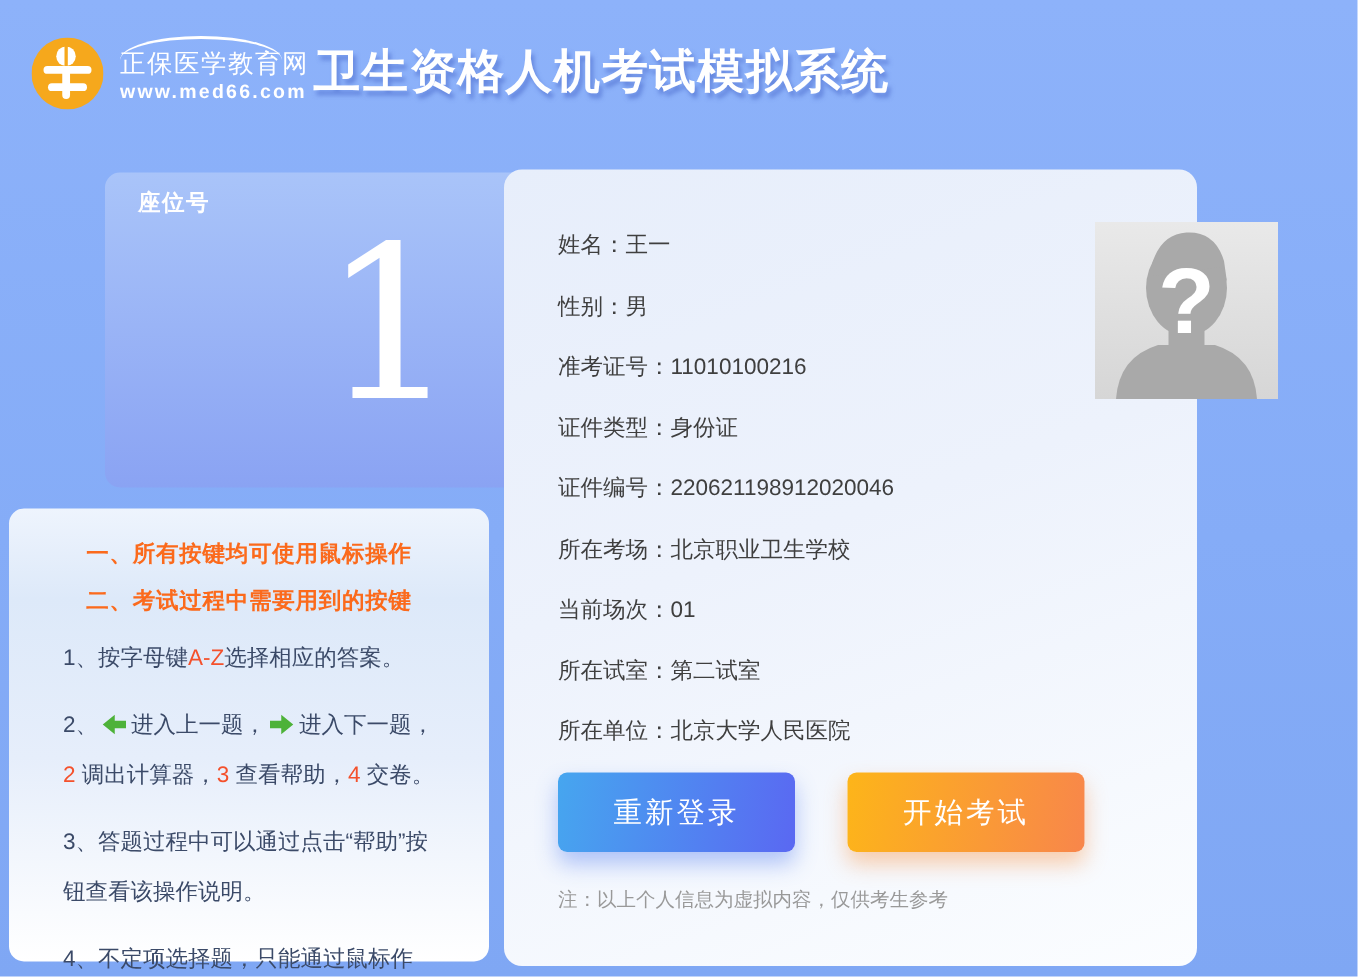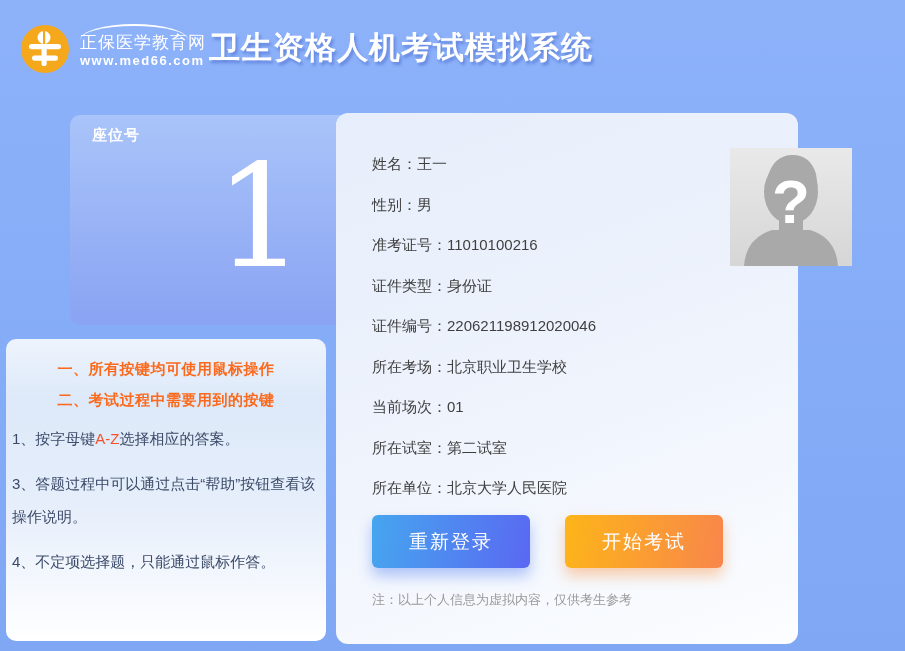--- a/index.html
+++ b/index.html
@@ -23,21 +23,21 @@
   .seat-card{position:absolute;left:22px;top:115px;width:380px;height:210px;border-radius:10px;
              background:linear-gradient(180deg,#a9c4f9 0%,#8aa3f3 100%);margin-left:48px;}
   .seat-label{position:absolute;left:22px;top:11px;font-size:15px;font-weight:bold;
               color:#fff;letter-spacing:1px;}
   .seat-number{position:absolute;left:0;right:0;top:14px;text-align:center;
                font-family:"DejaVu Serif","Liberation Serif",serif;
                font-size:142px;line-height:175px;color:#fff;}
 
   
   .instr-card{position:absolute;left:6px;top:339px;width:320px;height:302px;border-radius:10px;
-              box-sizing:border-box;padding:21px 6px 0;
+              box-sizing:border-box;padding:21px 36px 0;
               background:linear-gradient(180deg,#eef4fd 0%,#dde9f9 20%,#e6eefb 55%,#ffffff 100%);
               font-size:15px;color:#3b4a68;}
   .instr-h{text-align:center;color:#fb6a1c;font-weight:bold;font-size:15px;
            margin:0 0 12px;letter-spacing:.5px;}
   .instr-item{margin-top:12px;line-height:33px;}
   .hl{color:#f4512c;}
   .arrow-icon{display:inline-block;vertical-align:-2px;margin:0 3px;}
 
   
   .main-panel{position:absolute;left:336px;top:113px;width:462px;height:531px;border-radius:12px;
@@ -85,20 +85,25 @@
     <div class="seat-label">座位号</div>
     <div class="seat-number">1</div>
   </div>
 
   <div class="instr-card">
     <div class="instr-h">一、所有按键均可使用鼠标操作</div>
     <div class="instr-h">二、考试过程中需要用到的按键</div>
 
     <div class="instr-item"><span>1、按字母键</span><span class="hl">A-Z</span><span>选择相应的答案。</span></div>
 
+    <div class="instr-item"><span>2、</span><svg class="arrow-icon" viewBox="0 0 16 14" width="16" height="14">
+          <path d="M16 4.5 H8.5 V0.5 L0.5 7 L8.5 13.5 V9.5 H16 Z" fill="#4db239"></path>
+        </svg><span>进入上一题，</span><svg class="arrow-icon" viewBox="0 0 16 14" width="16" height="14">
+          <path d="M0 4.5 H7.5 V0.5 L15.5 7 L7.5 13.5 V9.5 H0 Z" fill="#4db239"></path>
+        </svg><span>进入下一题，</span><span class="hl">2</span><span> 调出计算器，</span><span class="hl">3</span><span> 查看帮助，</span><span class="hl">4</span><span> 交卷。</span></div>
 
     <div class="instr-item">3、答题过程中可以通过点击“帮助”按钮查看该操作说明。</div>
     <div class="instr-item">4、不定项选择题，只能通过鼠标作答。</div>
   </div>
 
   <div class="main-panel">
 
     <div class="fields">
       <div class="field-row"><span>姓名：</span><span>王一</span></div>
       <div class="field-row"><span>性别：</span><span>男</span></div>

